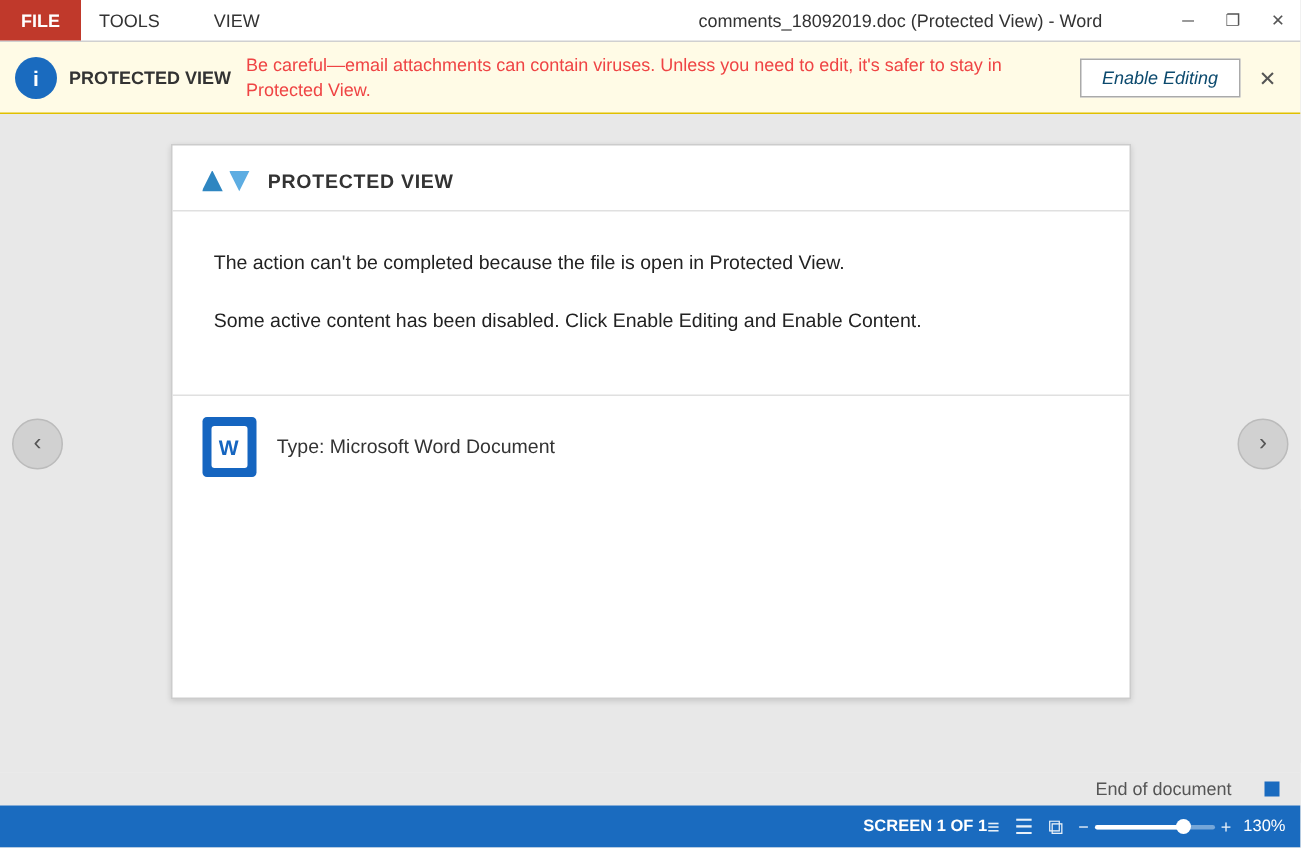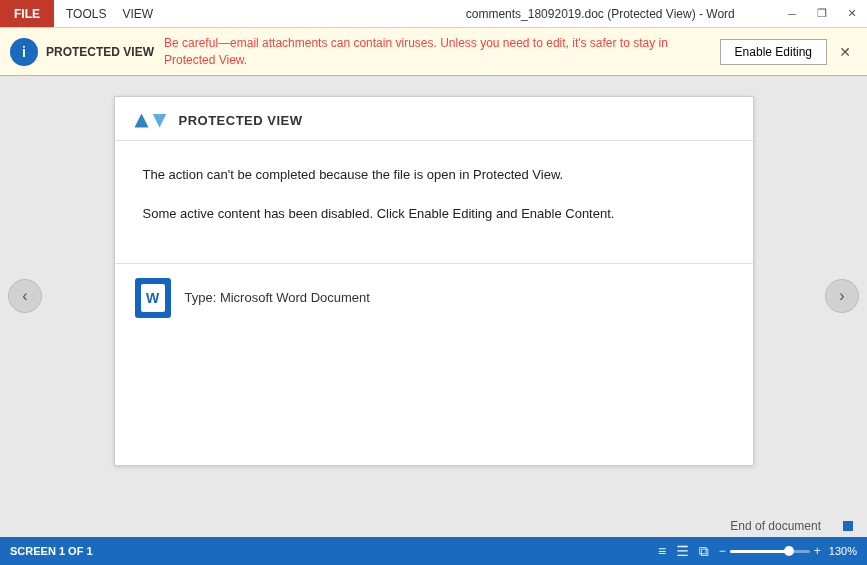--- a/index.html
+++ b/index.html
@@ -31,21 +31,21 @@
       padding: 0 14px;
       height: 100%;
       display: flex;
       align-items: center;
     }
     .title-bar-tabs {
       display: flex;
       align-items: center;
       flex: 1;
       padding: 0 8px;
-      gap: 8px;
+      gap: 28px;
     }
     .title-bar-tab {
       font-size: 12px;
       color: #333;
       padding: 4px 4px;
       cursor: pointer;
     }
     .title-bar-title {
       flex: 1;
       text-align: center;
@@ -108,21 +108,22 @@
       line-height: 1.4;
     }
     .enable-editing-btn {
       background: white;
       border: 1px solid #aaa;
       padding: 5px 14px;
       font-size: 12px;
       cursor: pointer;
       white-space: nowrap;
       margin-left: 10px;
-      color: #000000;
+      color: #0c4a6e;
+      font-style: italic;
     }
     .protected-bar-close {
       width: 24px;
       height: 24px;
       display: flex;
       align-items: center;
       justify-content: center;
       cursor: pointer;
       font-size: 14px;
       color: #555;
@@ -274,20 +275,21 @@
     }
 
     
     .status-bar {
       background: #1a6bbf;
       height: 28px;
       display: flex;
       align-items: center;
       padding: 0 10px;
       flex-shrink: 0;
+      text-align: right;
     }
     .status-bar-left {
       font-size: 11px;
       color: white;
       font-weight: bold;
       flex: 1;
     }
     .status-bar-icons {
       display: flex;
       align-items: center;

